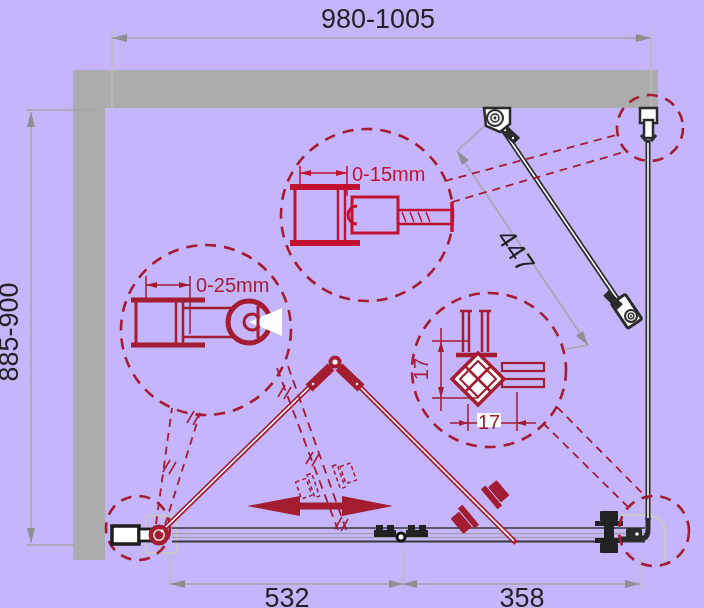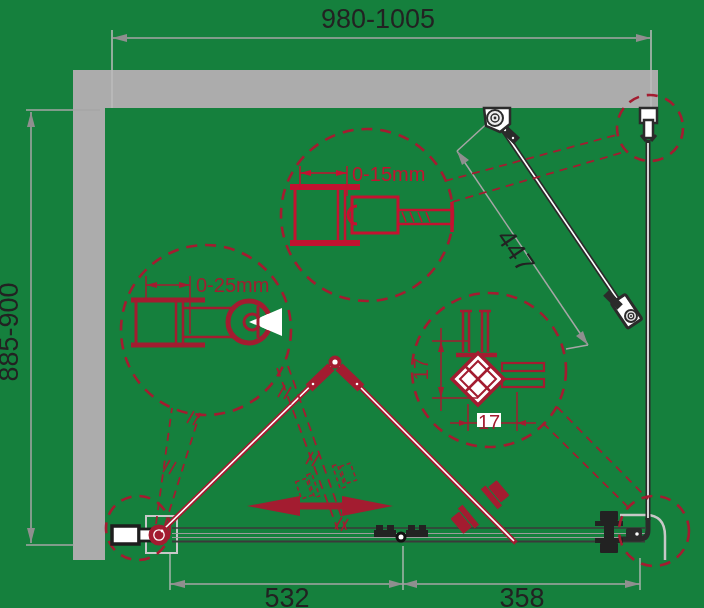--- a/index.html
+++ b/index.html
@@ -1,16 +1,16 @@
 <!DOCTYPE html>
 <html><head>
 <meta charset="utf-8">
 <style>
   html,body{margin:0;padding:0;background:#fff;}
-  .stage{width:704px;height:608px;position:relative;background:#15803d;overflow:hidden;}
+  .stage{width:704px;height:608px;position:relative;background:#c4b5fd;overflow:hidden;}
   svg{display:block;}
   text{font-family:"Liberation Sans","DejaVu Sans",sans-serif;}
   .t-main{font-size:27px;fill:#222222;}
   .t-det{font-size:20px;}
 </style>
 </head>
 <body>
 
 <div class="stage">
 <svg width="704" height="608" viewBox="0 0 704 608">

